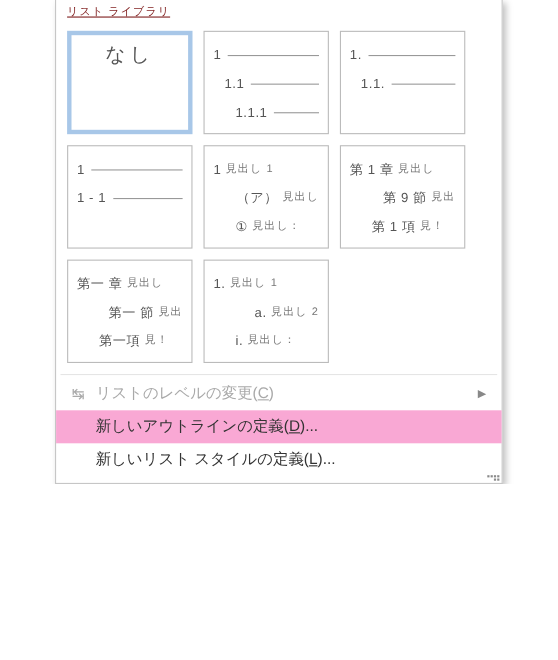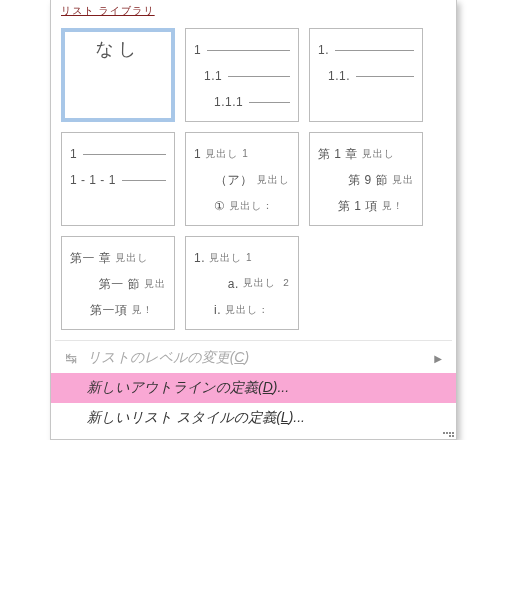--- a/index.html
+++ b/index.html
@@ -95,21 +95,20 @@
   .menu-item .icon {
     width: 20px;
     display:inline-flex;
     justify-content:center;
     font-size: 14px;
     color: #aaa;
   }
   .menu-item .label {
     flex: 1;
     padding-left: 6px;
-    font-style: italic;
   }
   .menu-item .arrow {
     font-size: 10px;
     color: #888;
   }
   .resize {
     position: absolute;
     right: 2px;
     bottom: 1px;
     width: 12px;
@@ -160,21 +159,21 @@
           <span class="lbl">1.1.</span>
           <span class="rule"></span>
         </div>
       </div>
       <div class="tile">
         <div class="row indent0">
           <span class="lbl">1</span>
           <span class="rule"></span>
         </div>
         <div class="row indent0">
-          <span class="lbl">1 - 1 - 1</span>
+          <span class="lbl">1 - 1</span>
           <span class="rule"></span>
         </div>
       </div>
       <div class="tile">
         <div class="row indent0">
           <span class="lbl">1</span>
           <span class="sm" style="margin-left: 4px;">見出し 1</span>
         </div>
         <div class="row indent1">
           <span class="lbl">（ア）</span>
@@ -213,21 +212,21 @@
           <span class="sm" style="margin-left: 4px;">見！</span>
         </div>
       </div>
       <div class="tile">
         <div class="row indent0">
           <span class="lbl">1.</span>
           <span class="sm" style="margin-left: 4px;">見出し 1</span>
         </div>
         <div class="row indent1">
           <span class="lbl">a.</span>
-          <span class="sm" style="margin-left: 4px; font-family: Liberation Mono, monospace;">見出し 2</span>
+          <span class="sm" style="margin-left: 4px;">見出し 2</span>
         </div>
         <div class="row indent2">
           <span class="lbl">i.</span>
           <span class="sm" style="margin-left: 4px;">見出し：</span>
         </div>
       </div>
     </div>
 
   <div class="sep"></div>
 

